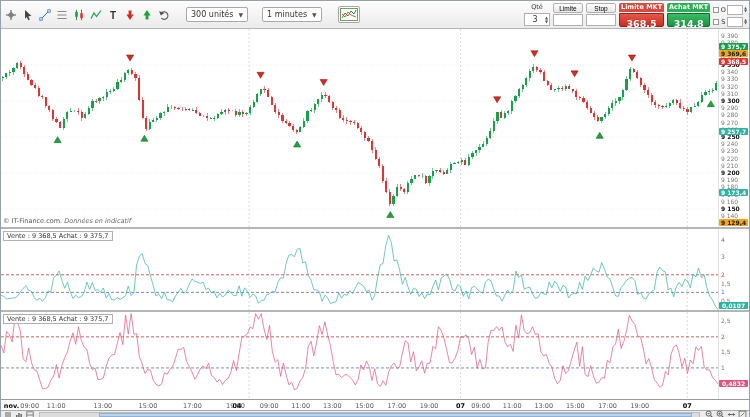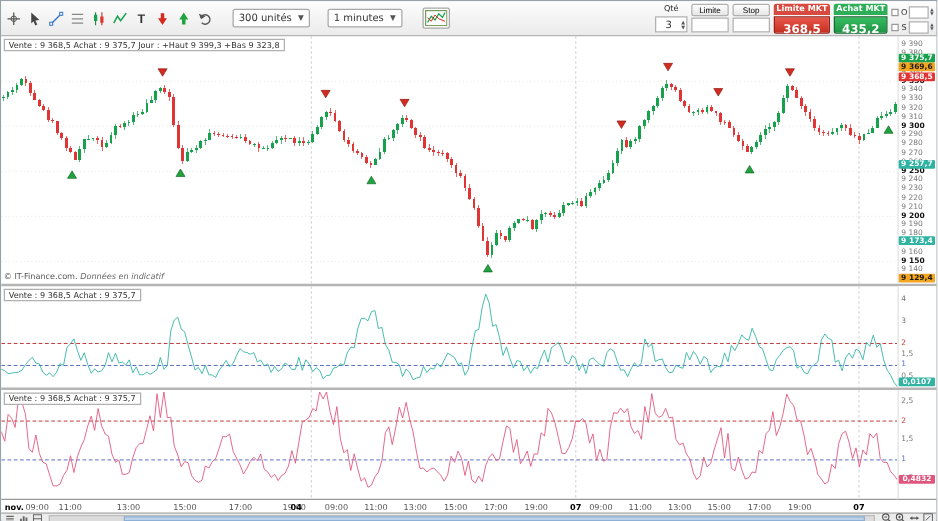--- a/index.html
+++ b/index.html
@@ -181,21 +181,21 @@
       <div class="ocol">
         <button class="ohdr-btn">Stop</button>
         <input class="oinput" value="" style="">
       </div>
       <div class="ocol">
         <div class="ohdr hdr-sell">Limite MKT</div>
         <button class="mkt-btn sell">368,5</button>
       </div>
       <div class="ocol">
         <div class="ohdr hdr-buy">Achat MKT</div>
-        <button class="mkt-btn buy">435,2</button>
+        <button class="mkt-btn buy">314,8</button>
       </div>
       <div class="bracket" id="bracket-rows">
           <div class="brow">
             <span class="bcheck"></span>
             <span class="blabel">O</span>
             <input class="binput" value="" style="">
             <span class="bspin">
               <span>▲</span>
               <span>▼</span>
             </span>
@@ -670,21 +670,20 @@
         <div class="tick" style="top: 18.6px;">9 370</div>
         <div class="tick" style="top: 11.4px;">9 380</div>
         <div class="tick" style="top: 4.2px;">9 390</div>
         <div class="chip" style="top: 13.996px; background: rgb(24, 161, 76); color: rgb(255, 255, 255);">9 375,7</div>
         <div class="chip" style="top: 21.496px; background: rgb(242, 165, 31); color: rgb(26, 26, 26);">9 369,6</div>
         <div class="chip" style="top: 28.996px; background: rgb(224, 53, 53); color: rgb(255, 255, 255);">9 368,5</div>
         <div class="chip" style="top: 98.956px; background: rgb(47, 179, 163); color: rgb(255, 255, 255);">9 257,7</div>
         <div class="chip" style="top: 159.652px; background: rgb(47, 179, 163); color: rgb(255, 255, 255);">9 173,4</div>
         <div class="chip" style="top: 190px; background: rgb(242, 165, 31); color: rgb(26, 26, 26);">9 129,4</div>
       </div>
-    <div class="info-box">Vente : 9 368,5  Achat : 9 375,7  Jour : +Haut 9 399,3  +Bas 9 323,8</div>
     <div class="copyright">
       <span>© IT-Finance.com.</span>
       <i>Données en indicatif</i>
     </div>
   </div>
 
   <div class="panel" id="p-ind1">
     <div class="plot"><svg width="100%" height="100%" viewBox="0 0 717 81" preserveAspectRatio="none">
           <line x1="248.082" x2="248.082" y1="0" y2="81" stroke="#d8d8d8" stroke-dasharray="2,2"></line>
           <line x1="459.59700000000004" x2="459.59700000000004" y1="0" y2="81" stroke="#d8d8d8" stroke-dasharray="2,2"></line>

